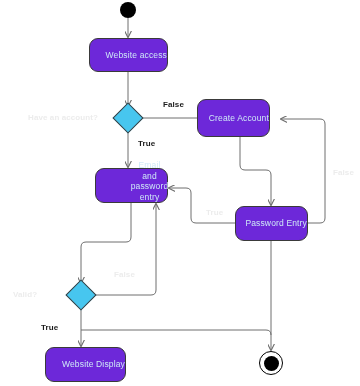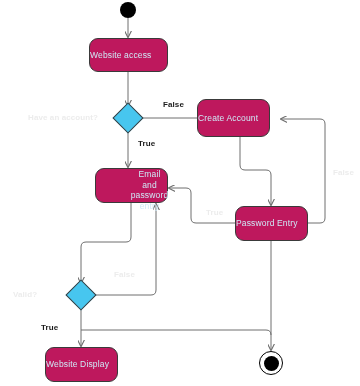--- a/index.html
+++ b/index.html
@@ -22,26 +22,26 @@
     left: 0;
     top: 0;
     width: 360px;
     height: 386px;
   }
   .node {
     position: absolute;
     box-sizing: border-box;
   }
   .activity {
-    background: #be185d;
+    background: #6d28d9;
     border: 1px solid #3a3a3a;
     border-radius: 9px;
     display: flex;
     align-items: center;
-    justify-content: flex-start;
+    justify-content: flex-end;
     text-align: center;
     color: #cfe9f7;
     font-size: 8.5px;
     line-height: 10.5px;
     letter-spacing: 0.15px;
   }
   .diamond {
     background: #47c6ef;
     border: 1px solid #3a3a3a;
     transform: rotate(45deg);
@@ -133,21 +133,21 @@
     <span>password entry</span>
   </div>
 
   <div class="node activity" style="left:235px; top:206px; width:73px; height:35px;">
     <span>Password Entry</span>
   </div>
 
   <div class="node diamond" style="left:70px; top:284px; width:22px; height:22px;"></div>
   <div class="edge-label label-faint" style="left:13px; top:290px;">Valid?</div>
 
-  <div class="node activity" style="left:45px; top:347px; width:73px; height:35px;">
+  <div class="node activity" style="left:45px; top:347px; width:81px; height:35px;">
     <span>Website Display</span>
   </div>
 
   <div class="node final-node-outer" style="left:259px; top:351px; width:24px; height:24px;">
     <div class="final-node-inner" style="left:3.5px; top:3.5px; width:15px; height:15px;"></div>
   </div>
 
   <div class="edge-label label-dark" style="left:163px; top:100px;">False</div>
   <div class="edge-label label-dark" style="left:138px; top:139px;">True</div>
   <div class="edge-label label-faint" style="left:333px; top:168px;">False</div>

